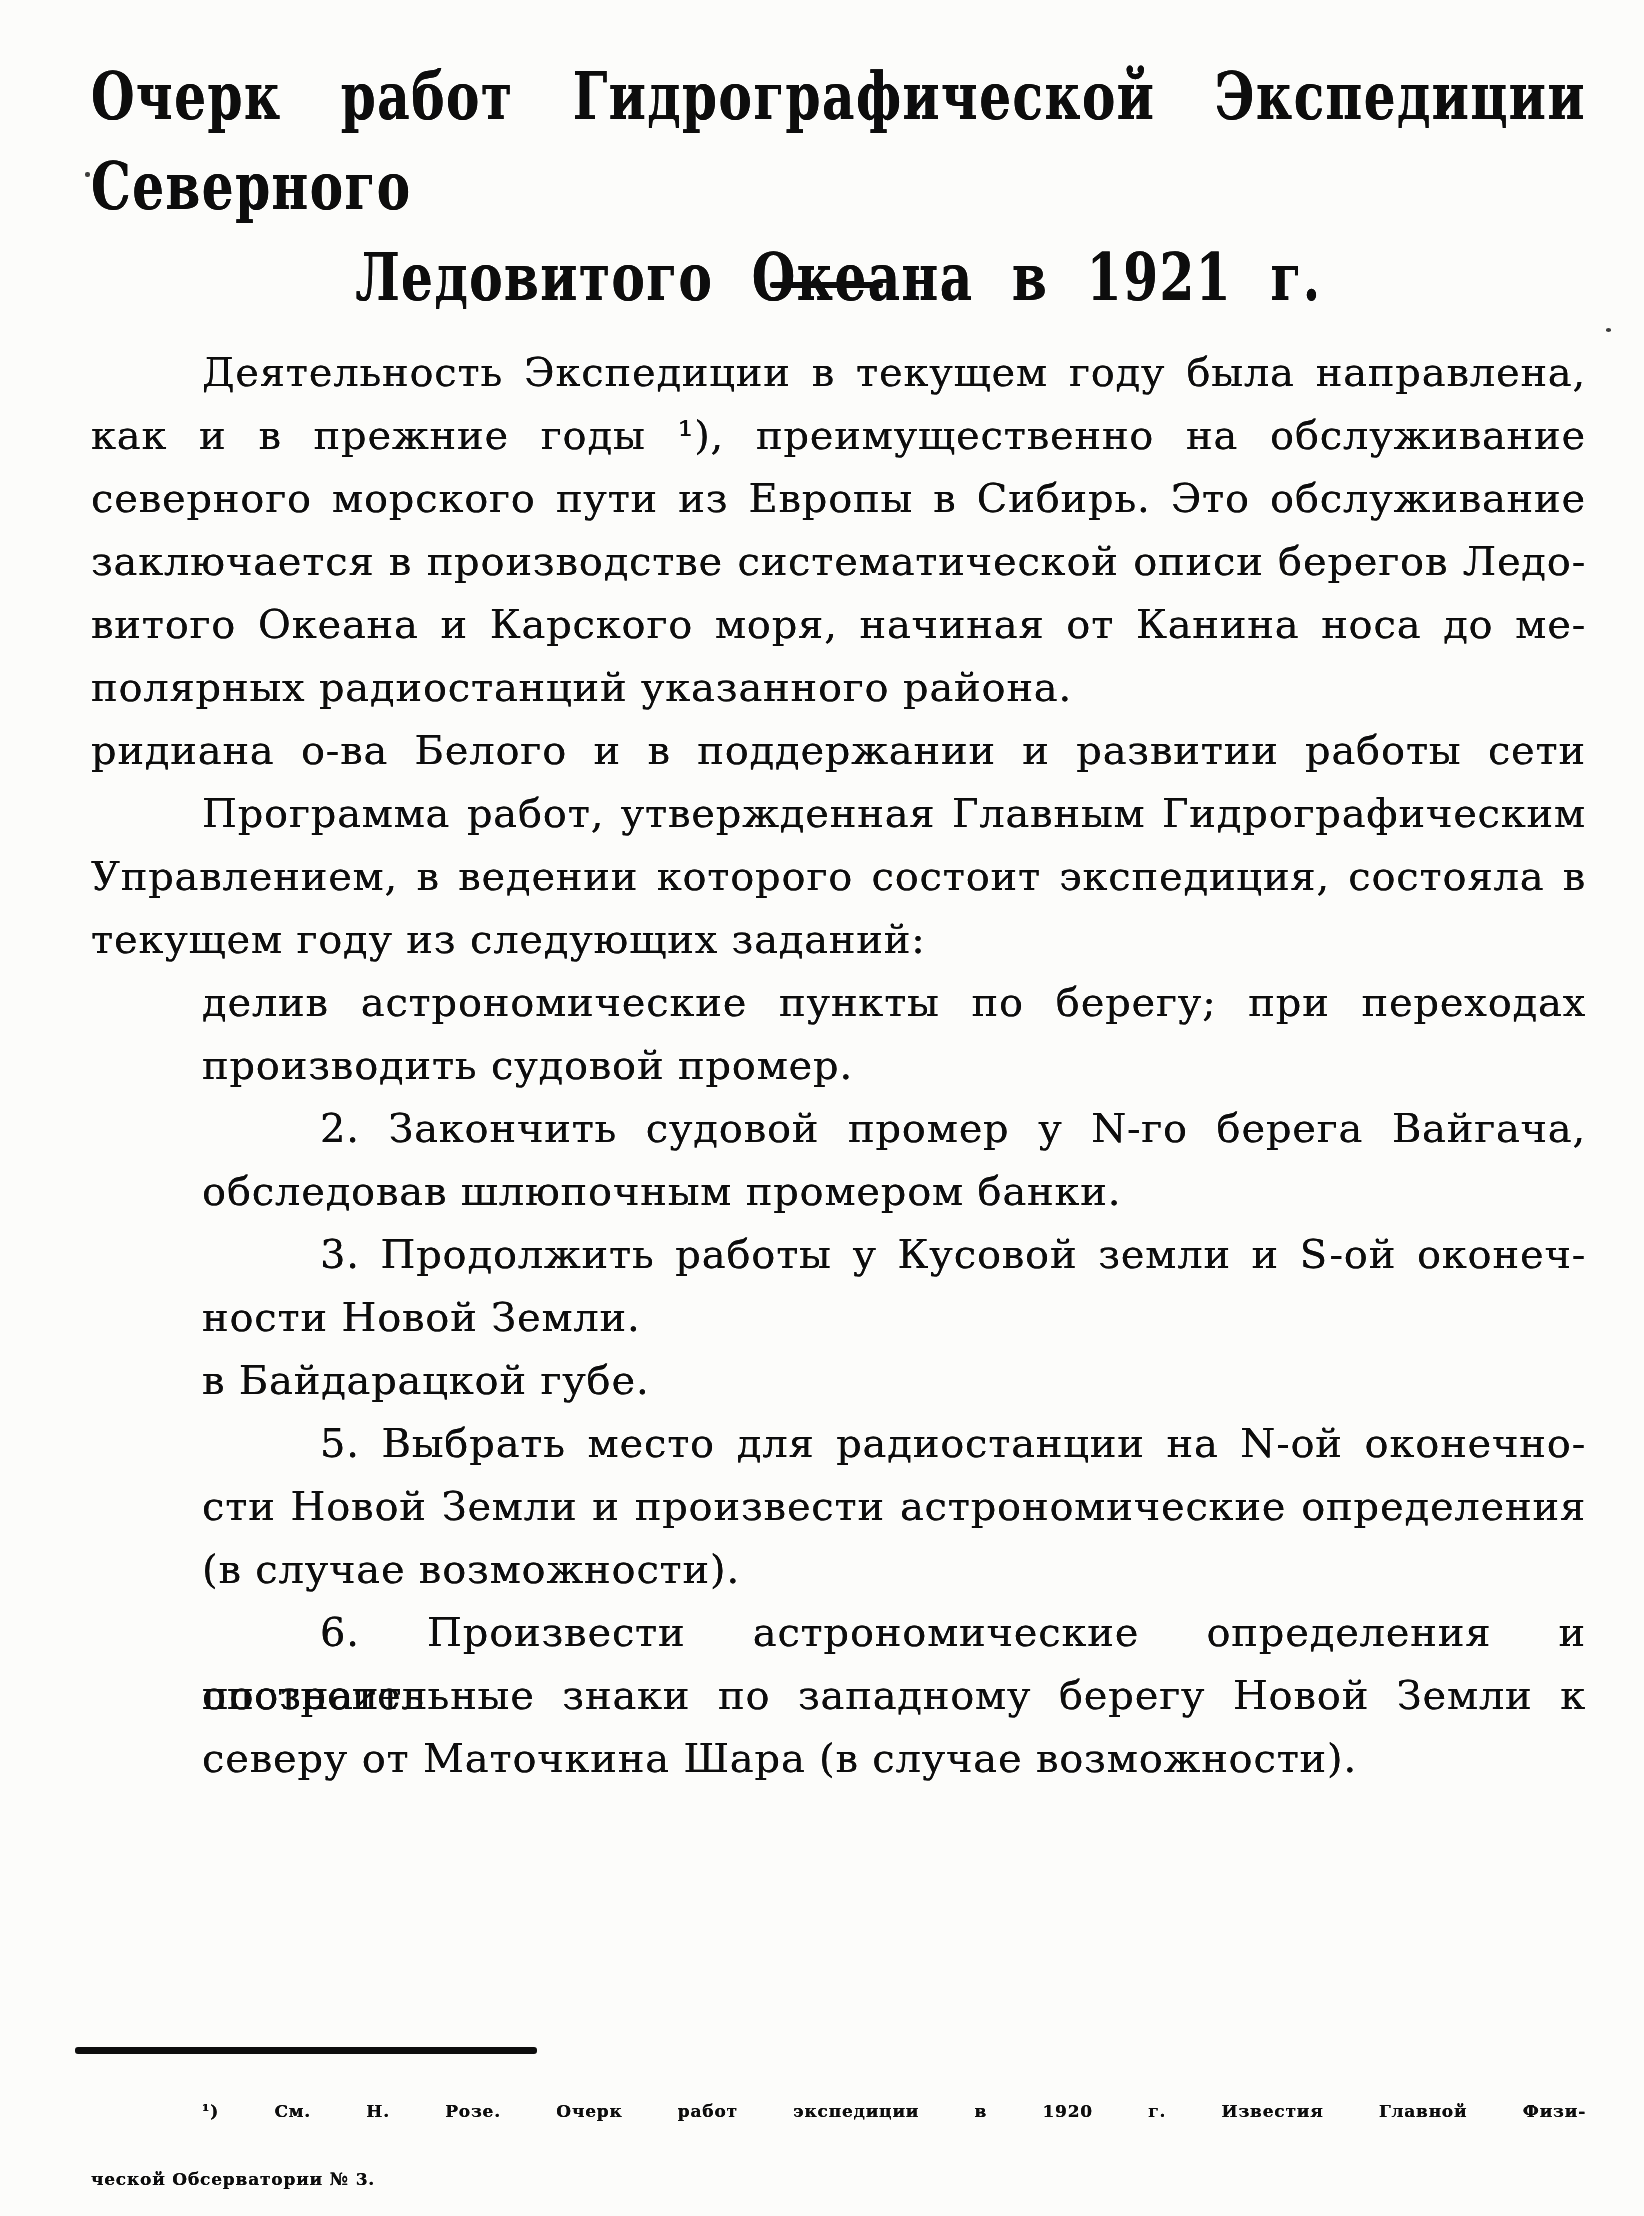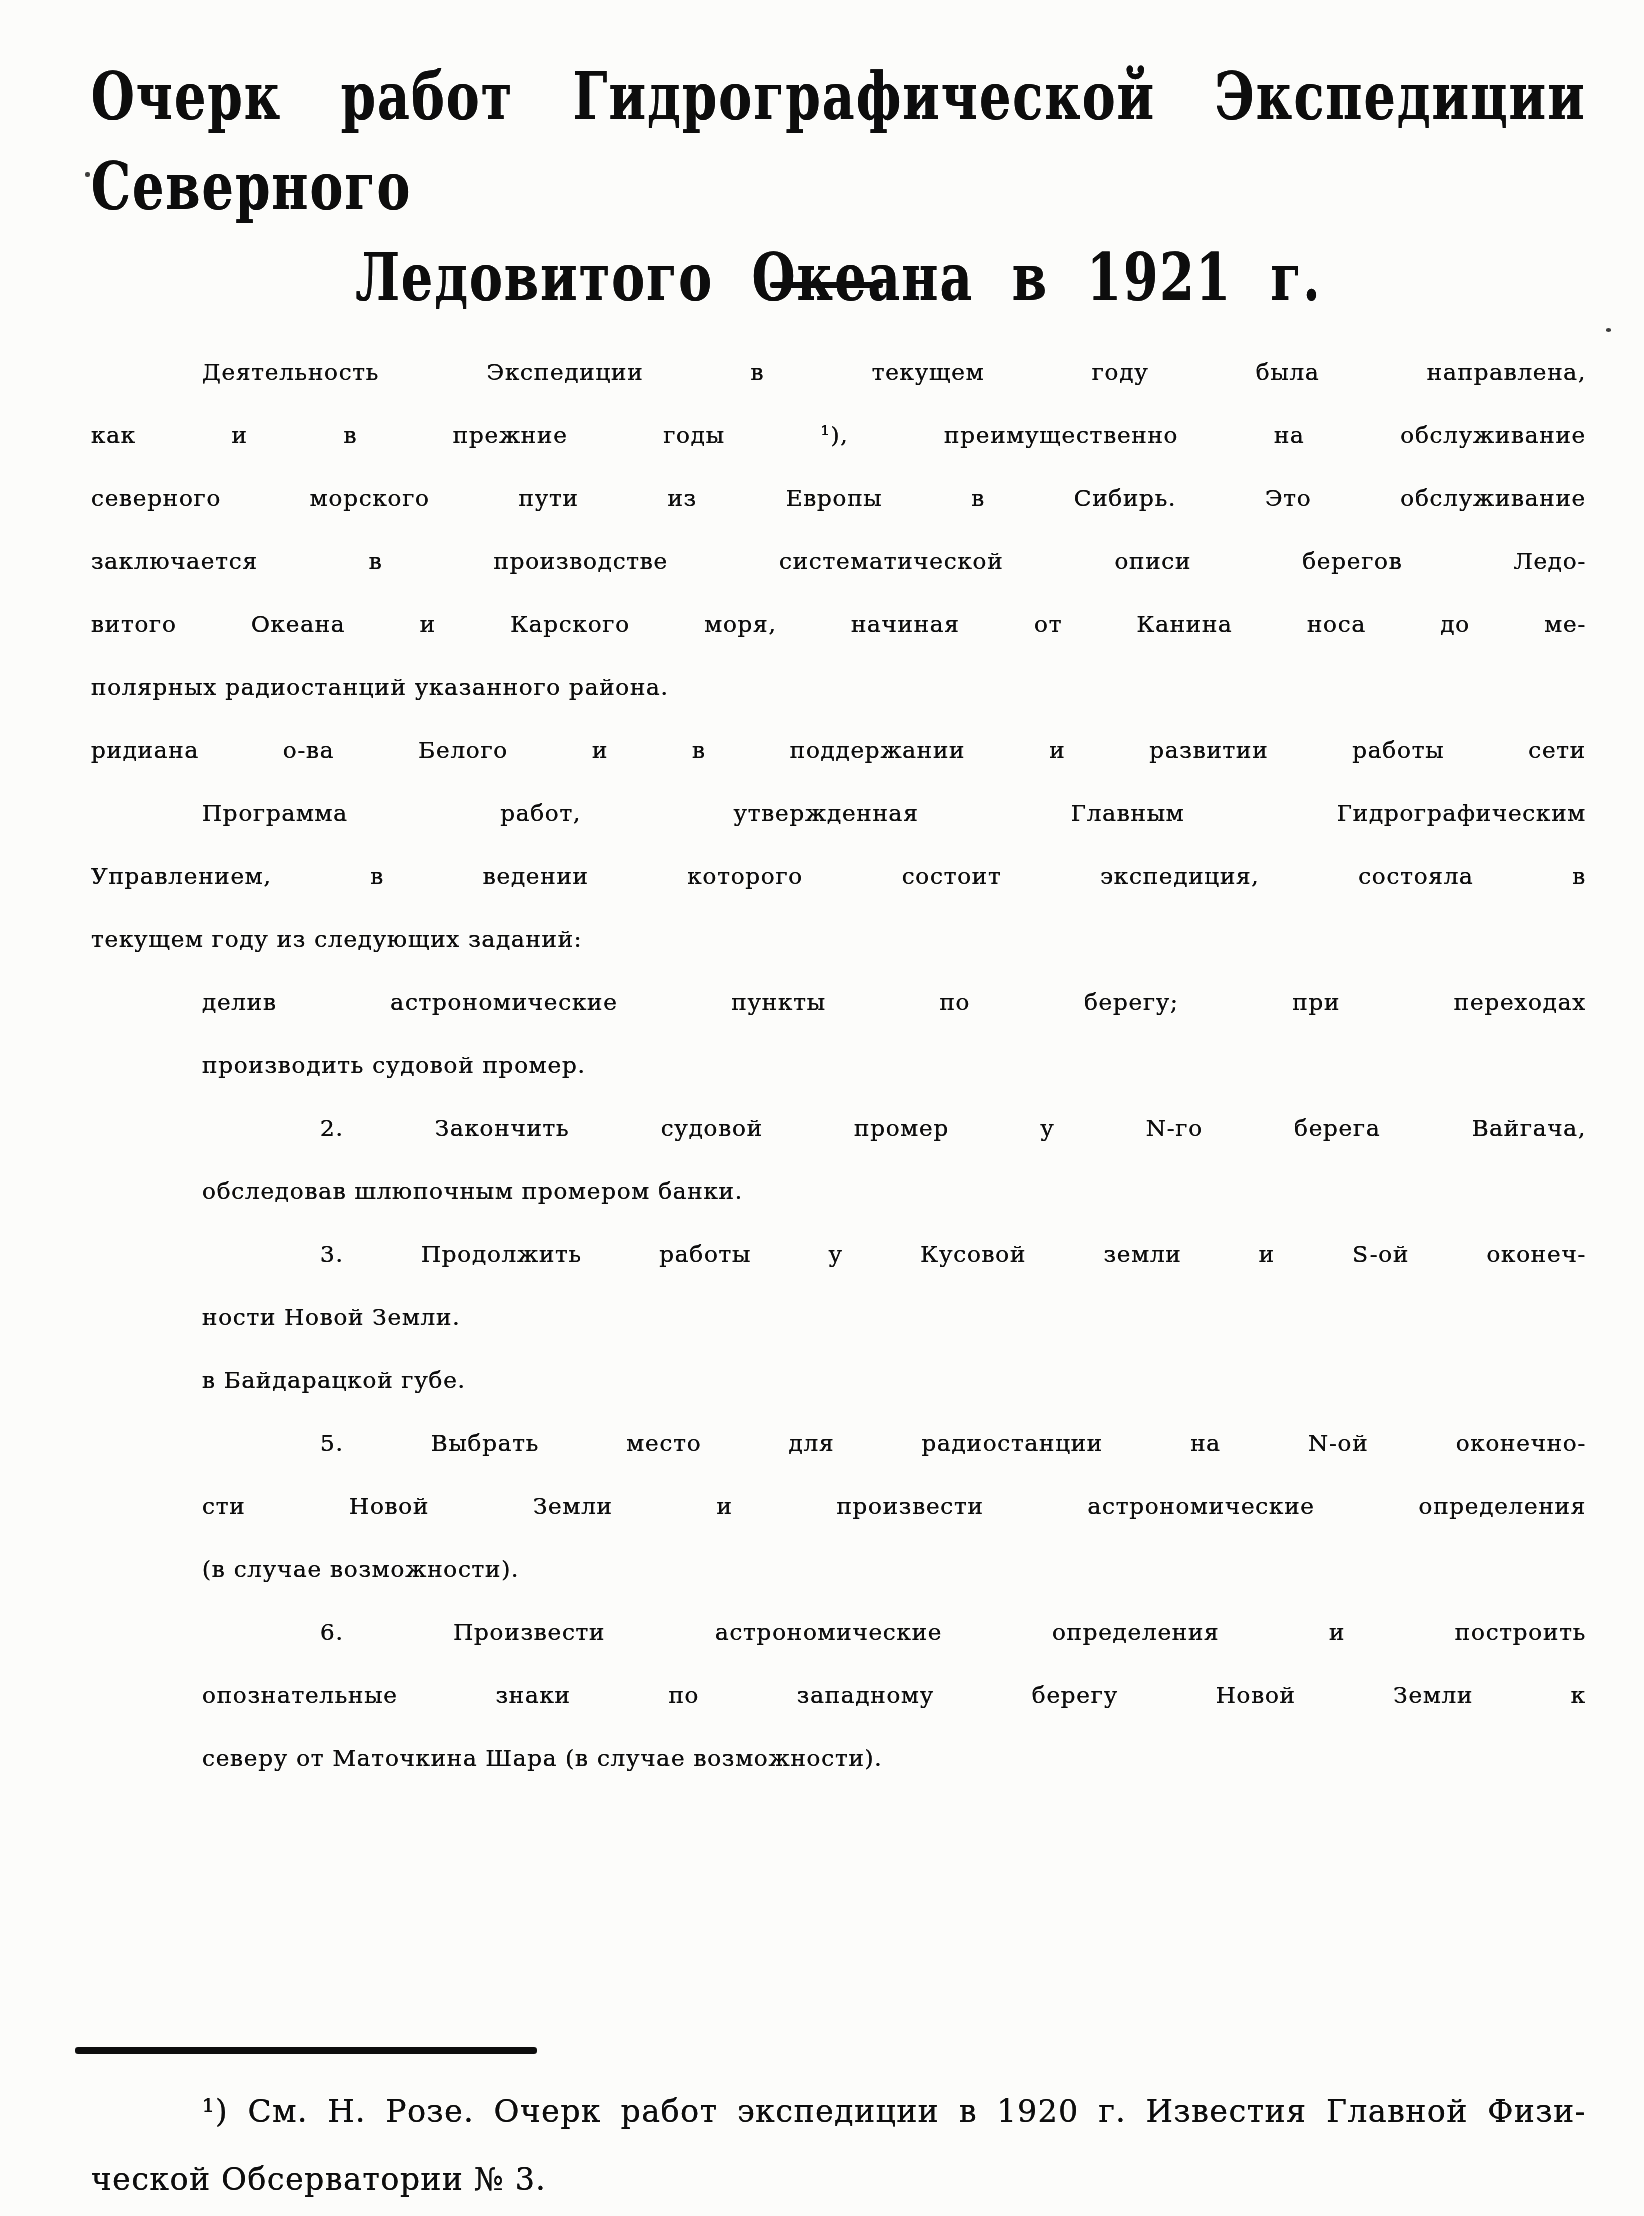--- a/index.html
+++ b/index.html
@@ -39,21 +39,21 @@
     left: 679px; top: 210px;
     width: 113px; height: 6px;
     background: var(--ink);
     border-radius: 2.3px;
   }
   
   .body {
     position: absolute;
     left: 91px; top: 341px;
     width: 1495px;
-    font-size: 23px;
+    font-size: 40px;
     line-height: 63px;
     letter-spacing: 0.8px;
   }
   .ln { height: 63px; overflow: visible; }
   .j { text-align: justify; text-align-last: justify; }
   .ind { text-indent: 111px; }
   .li { margin-left: 111px; }
   .num { text-indent: 118px; }
   
   .fn-rule {
@@ -62,21 +62,21 @@
     width: 462px; height: 6.8px;
     background: var(--ink);
     border-radius: 3px;
   }
   .footnote {
     position: absolute;
     left: 91px; top: 2077px;
     width: 1495px;
     letter-spacing: 0.8px;
   }
-  .f { font-size: 31px; line-height: 68px; height: 68px; }
+  .f { font-size: 17px; line-height: 68px; height: 68px; font-weight: bold; }
   
   .speck {
     position: absolute;
     background: var(--ink);
     border-radius: 50%;
     opacity: 0.8;
   }
   .speck-1 { left: 85px; top: 172px; width: 4.5px; height: 4.5px; }
   .speck-2 { left: 1606px; top: 328px; width: 5.3px; height: 3.8px; }
 </style>

